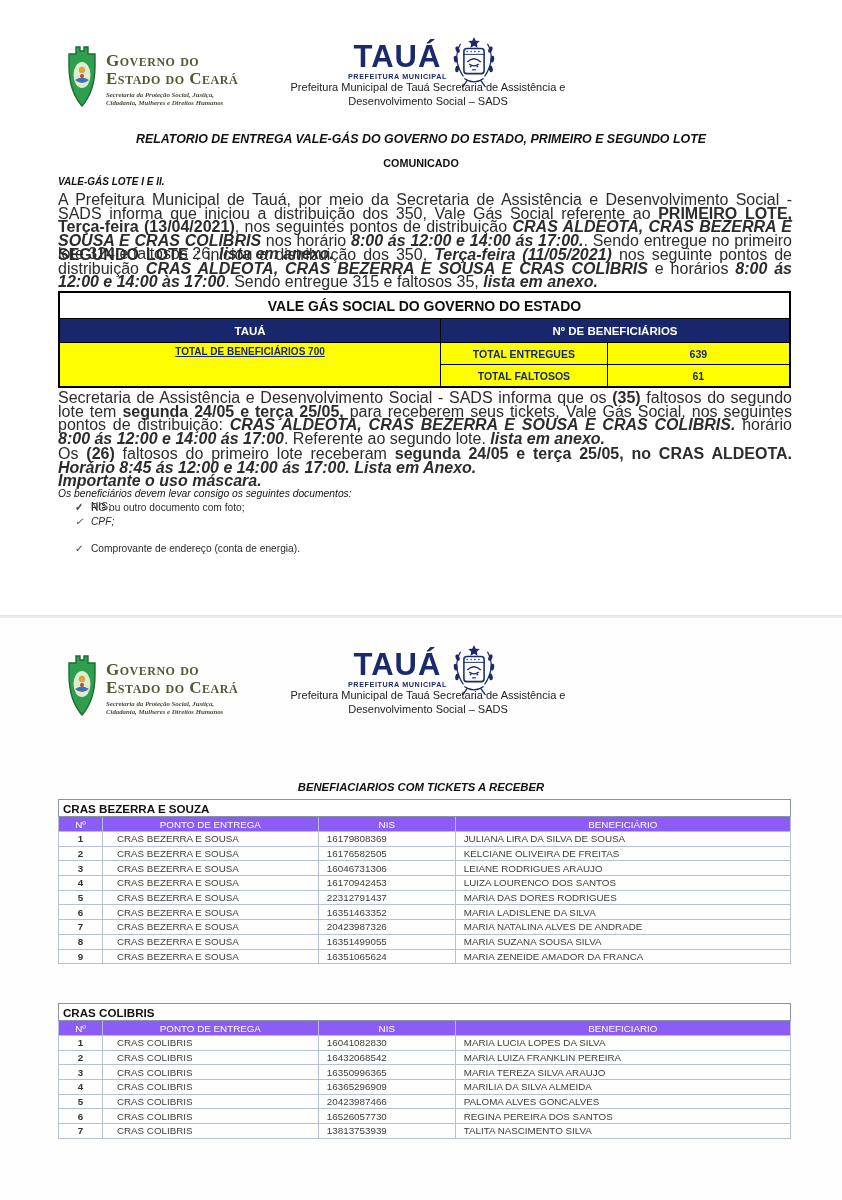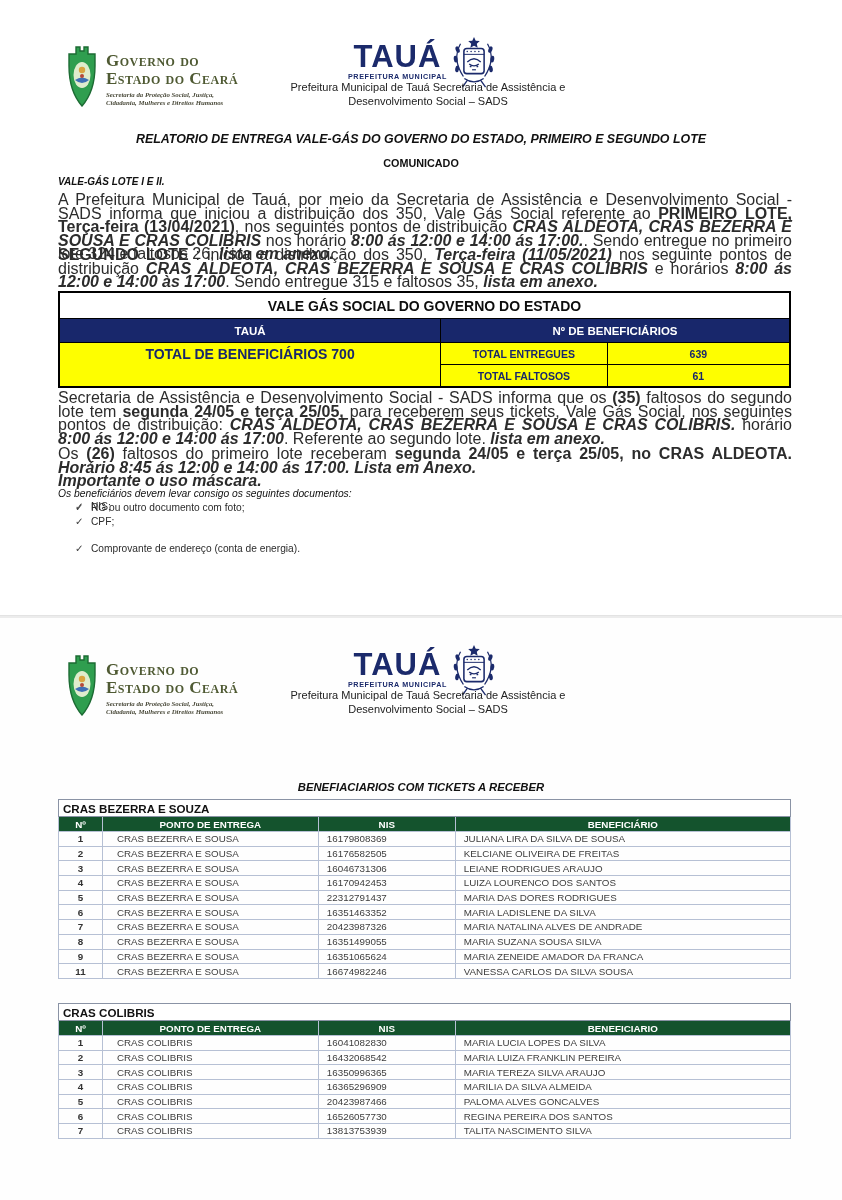--- a/index.html
+++ b/index.html
@@ -31,38 +31,38 @@
   .r.b{font-weight:bold;}
   .r.bi{font-weight:bold;font-style:italic;}
 
   
   .sum-table{position:absolute;left:58px;top:291px;width:733px;border-collapse:collapse;
              border:2.5px solid #000;table-layout:fixed;}
   .sum-table td{border:1px solid #000;padding:0;text-align:center;}
   .sum-title td{height:25px;font-size:14px;font-weight:bold;color:#0d0d0d;background:#fff;}
   .sum-navy td{height:23px;background:#18276b;color:#ffffff;font-size:11.5px;font-weight:bold;}
   .sum-yellow{background:#fefe00;}
-  .sum-total{font-size:14px;font-weight:bold;color:#18276b;vertical-align:top;padding-top:3px !important;}
+  .sum-total{font-size:10px;font-weight:bold;color:#18276b;vertical-align:top;padding-top:3px !important;text-decoration:underline;}
   .sum-row-label{height:21px;font-size:10.5px;font-weight:bold;color:#18276b;}
   .sum-row-value{font-size:10.5px;font-weight:bold;color:#18276b;}
 
   
   .docs-heading{position:absolute;left:58px;font-size:10.3px;font-weight:normal;font-style:italic;color:#111;}
   .chk{position:absolute;left:75px;font-size:10.2px;color:#2c2c2c;}
   .tick{display:inline-block;width:16px;color:#444;}
 
   
   .ben-title{position:absolute;left:0;width:842px;text-align:center;font-size:11.3px;
              font-weight:bold;font-style:italic;color:#111;}
   .ben-table{position:absolute;left:58px;width:733px;border-collapse:collapse;table-layout:fixed;
              border:1px solid #8a93a5;}
   .ben-table td,.ben-table th{border:1px solid #b6c0d4;padding:0;overflow:hidden;white-space:nowrap;}
   .ben-table tr.sec td{background:#ffffff;border:1px solid #8a93a5;font-size:11.6px;font-weight:bold;
                        color:#111;text-align:left;padding:1px 0 1px 4px;height:14px;}
-  .ben-table tr.hdr th{background:#14532d;color:#ffffff;font-size:9.8px;font-weight:bold;
+  .ben-table tr.hdr th{background:#8b5cf6;color:#ffffff;font-size:9.8px;font-weight:normal;
                        height:14px;text-align:center;}
   .ben-table tr.row td{height:13.7px;font-size:9.8px;color:#3d3d3d;line-height:13px;}
   .ben-table tr.row td.c0{text-align:center;font-weight:bold;color:#333;}
   .ben-table tr.row td.c1{padding-left:14px;}
   .ben-table tr.row td.c2{padding-left:8px;}
   .ben-table tr.row td.c3{padding-left:8px;}
 </style>
 </head>
 <body>
 
@@ -158,21 +158,21 @@
       </table>
 
     <div class="para" style="top:391px;"><span class="r ">Secretaria de Assistência e Desenvolvimento Social - SADS informa que os </span><span class="r b">(35)</span><span class="r "> faltosos do segundo lote tem </span><span class="r b">segunda 24/05 e terça 25/05,</span><span class="r "> para receberem seus tickets, Vale Gás Social, nos seguintes pontos de distribuição:  </span><span class="r bi">CRAS ALDEOTA, CRAS BEZERRA E SOUSA E CRAS COLIBRIS.</span><span class="r ">  horário </span><span class="r bi">8:00 ás 12:00 e 14:00 ás 17:00</span><span class="r ">. Referente ao segundo lote. </span><span class="r bi">lista em anexo.</span></div>
     <div class="para" style="top:447px;"><span class="r ">Os </span><span class="r b">(26)</span><span class="r "> faltosos do primeiro lote receberam </span><span class="r b">segunda 24/05 e terça 25/05, no CRAS ALDEOTA.</span><span class="r "> </span><span class="r bi">Horário 8:45 ás 12:00 e 14:00 ás 17:00. Lista em Anexo.</span><br><span class="r bi">Importante o uso máscara.</span></div>
 
     <div class="docs-heading" style="top:488px;">Os beneficiários devem levar consigo os seguintes documentos:</div>
 
     <div class="chk" style="top:502px;">
       <span class="tick">✓</span><span>RG ou outro documento com foto;</span>
     </div>
-    <div class="chk" style="top:516px;">
+    <div class="chk" style="top:516px;font-style:italic;">
       <span class="tick">✓</span><span>CPF;</span>
     </div>
     <div class="chk" style="top:501px;">
       <span class="tick">✓</span><span>NIS;</span>
     </div>
     <div class="chk" style="top:543px;">
       <span class="tick">✓</span><span>Comprovante de endereço (conta de energia).</span>
     </div>
   </div>
 
@@ -297,26 +297,20 @@
             <td class="c1">CRAS BEZERRA E SOUSA</td>
             <td class="c2">16351499055</td>
             <td class="c3">MARIA SUZANA SOUSA SILVA</td>
           </tr>
           <tr class="row">
             <td class="c0">9</td>
             <td class="c1">CRAS BEZERRA E SOUSA</td>
             <td class="c2">16351065624</td>
             <td class="c3">MARIA ZENEIDE AMADOR DA FRANCA</td>
           </tr>
-          <tr class="row">
-            <td class="c0">11</td>
-            <td class="c1">CRAS BEZERRA E SOUSA</td>
-            <td class="c2">16674982246</td>
-            <td class="c3">VANESSA CARLOS DA SILVA SOUSA</td>
-          </tr>
         </tbody>
     </table>
 
     <table class="ben-table" style="top:385px;">
       <colgroup>
           <col style="width:6%">
           <col style="width:29.5%">
           <col style="width:18.7%">
           <col style="width:45.8%">
         </colgroup>

